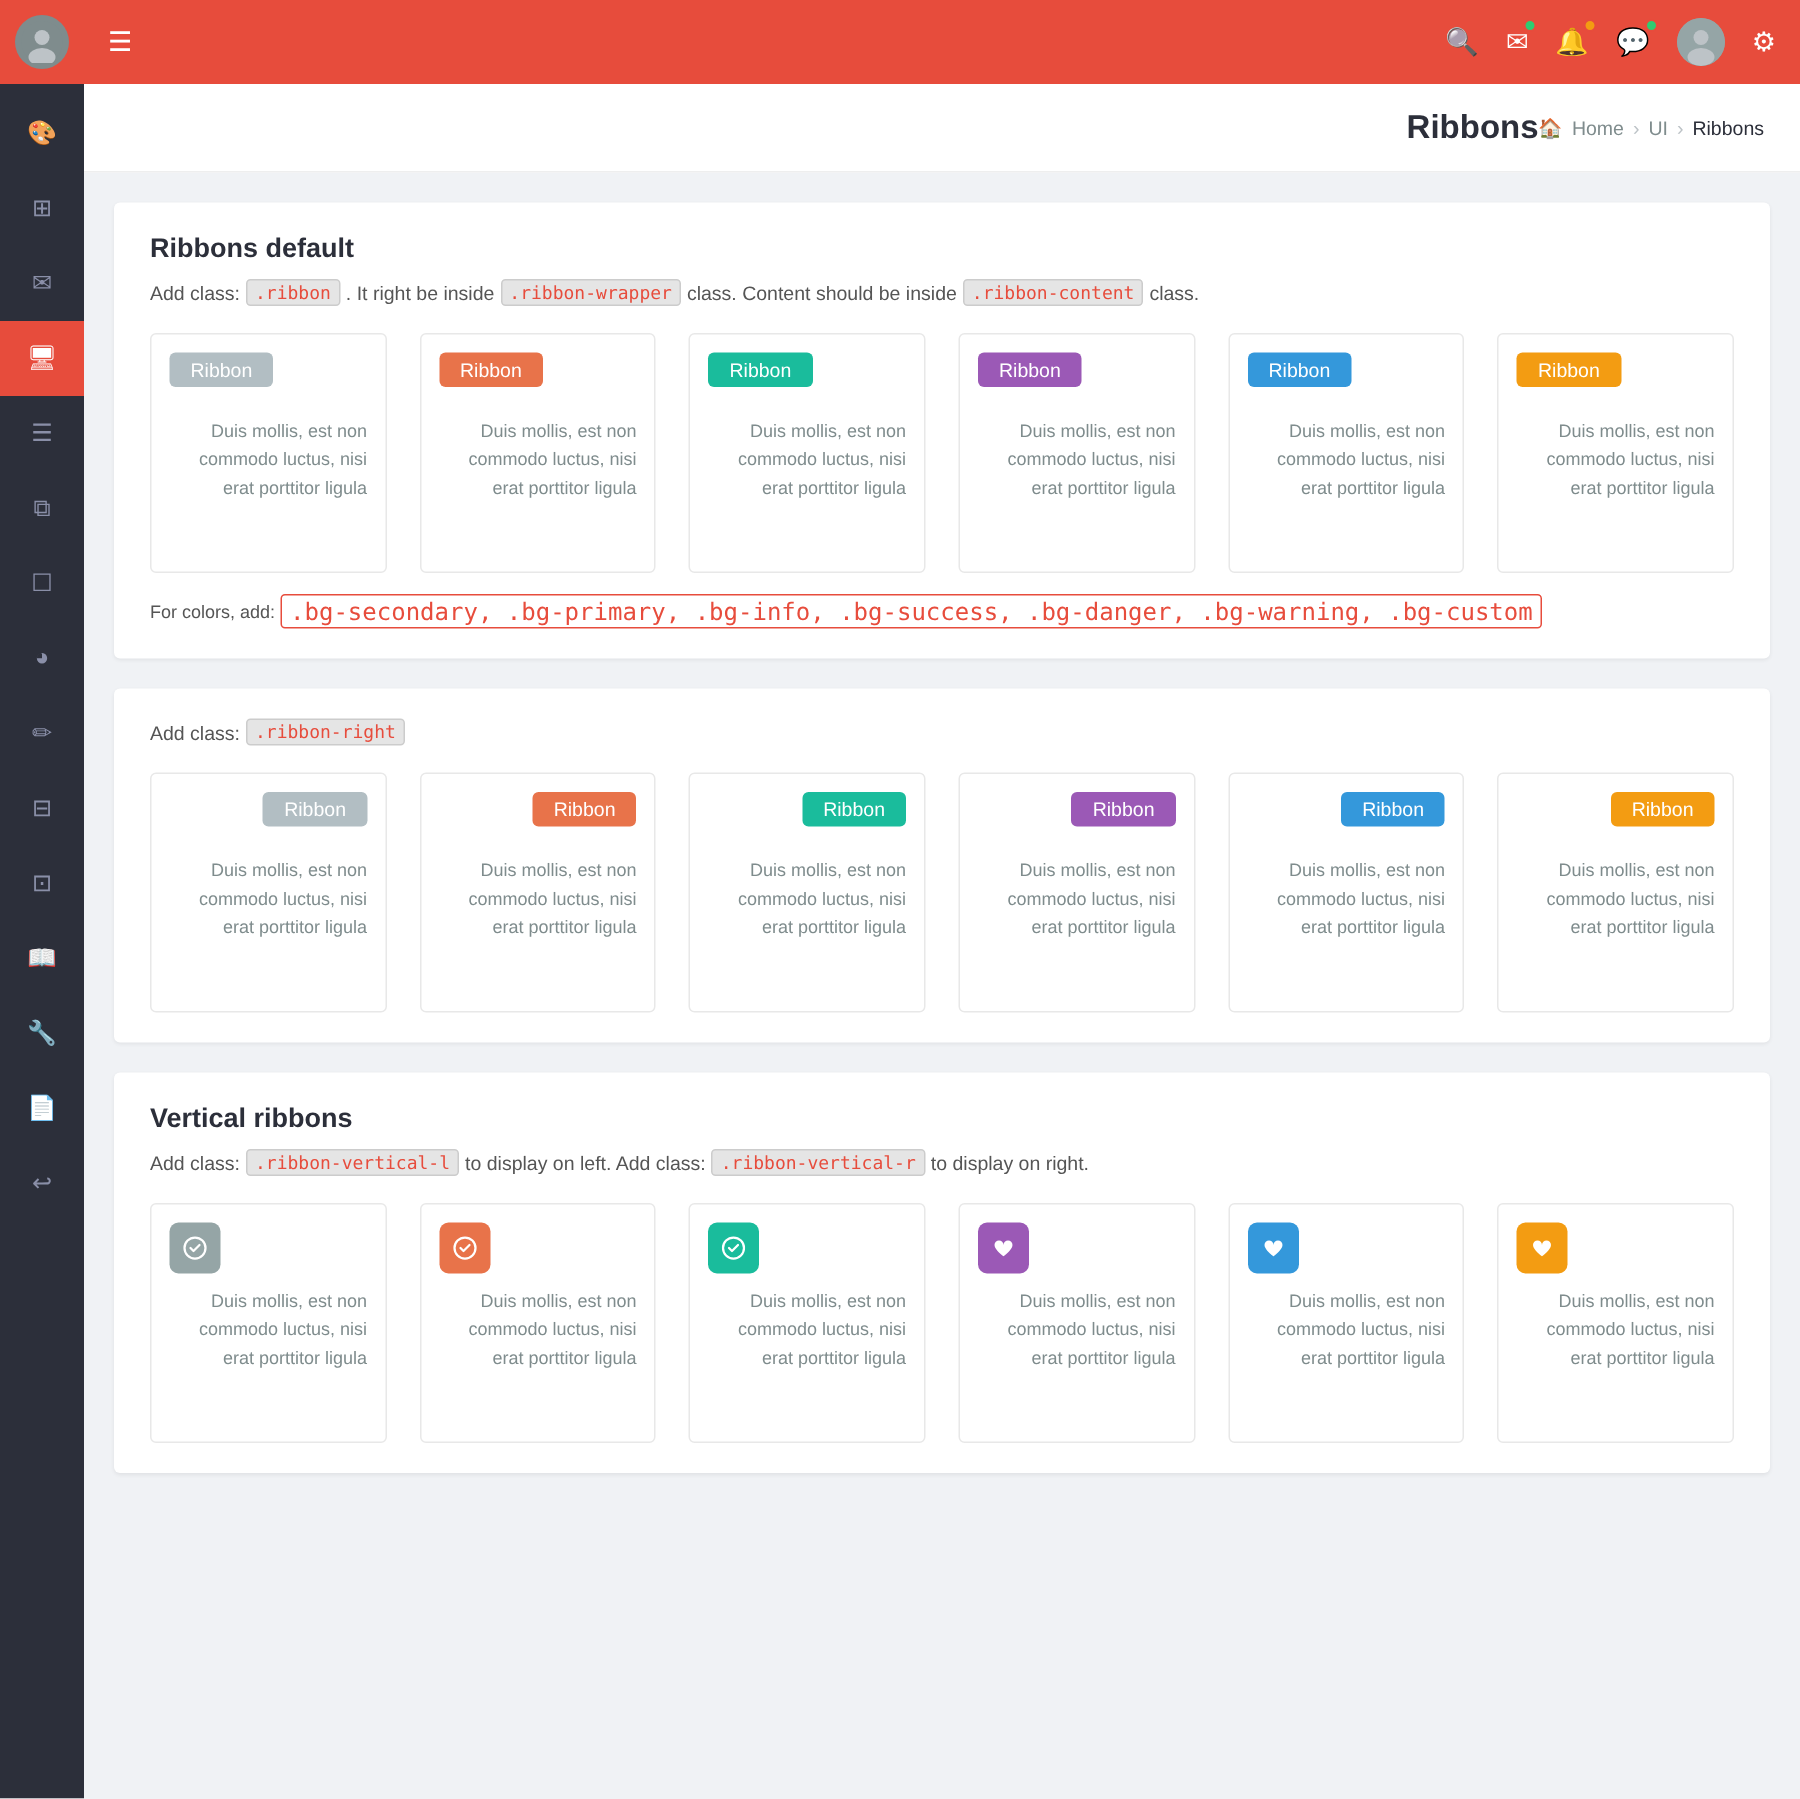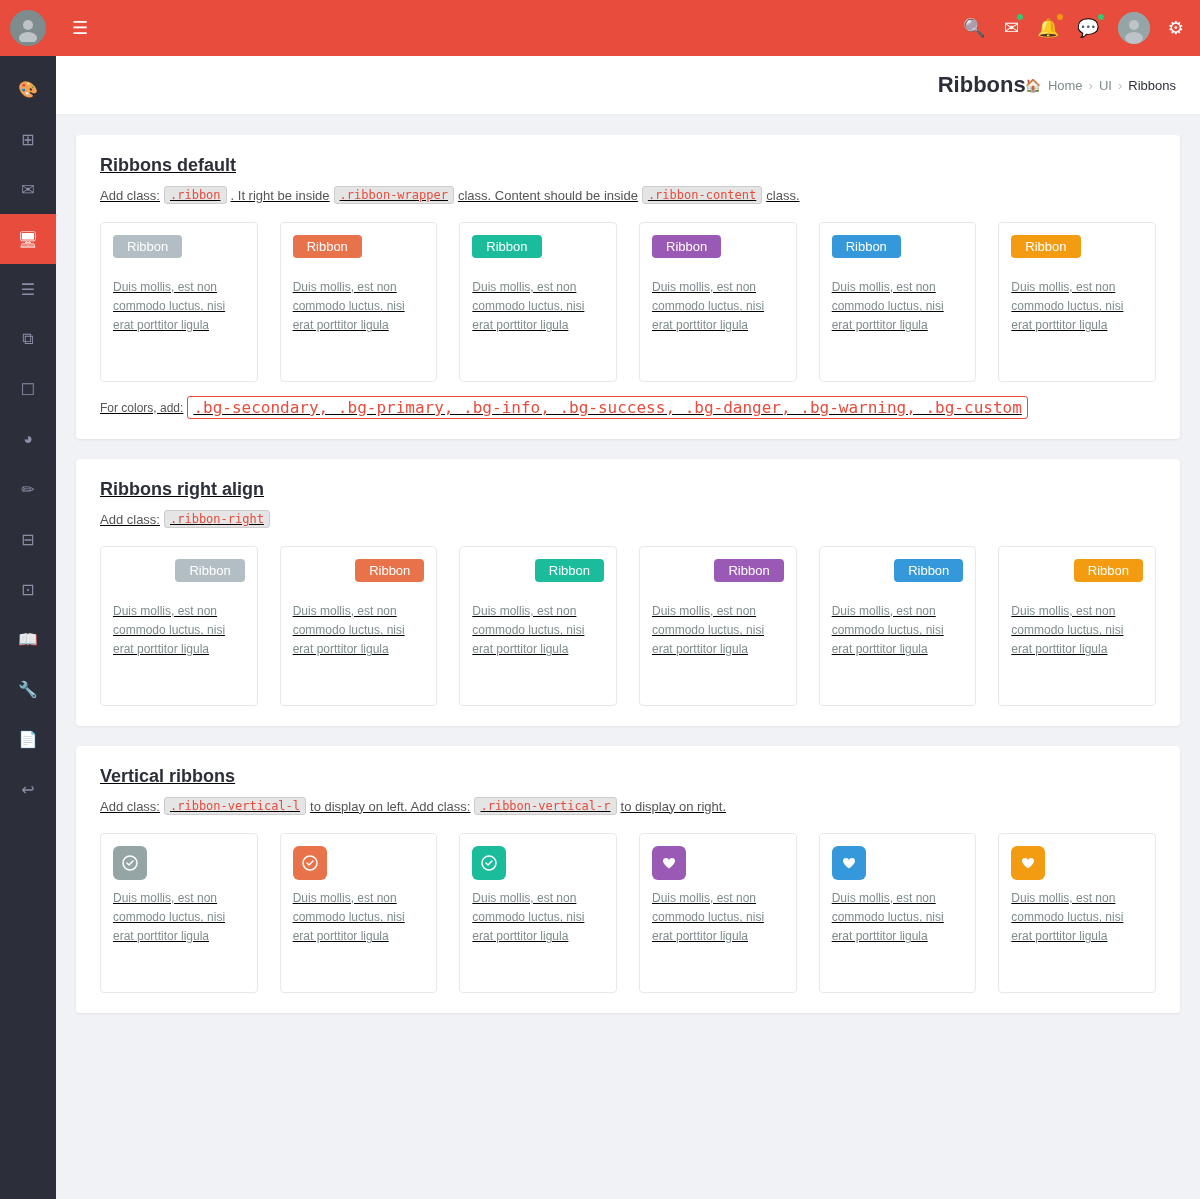--- a/index.html
+++ b/index.html
@@ -149,21 +149,20 @@
     .breadcrumb-link { color: #7f8c8d; cursor: pointer; }
     .breadcrumb-current { color: #2c2f3a; }
 
     
     .section-card {
       background: #fff;
       margin: 20px 20px 0 20px;
       border-radius: 4px;
       padding: 20px 24px;
       box-shadow: 0 1px 3px rgba(0,0,0,0.07);
-      text-decoration: underline;
     }
     .section-card:last-child { margin-bottom: 16px; }
     .section-title {
       font-size: 18px;
       font-weight: 600;
       color: #2c2f3a;
       margin-bottom: 10px;
     }
     .section-desc {
       font-size: 13px;
@@ -201,20 +200,21 @@
       font-size: 16px;
       color: #e74c3c;
     }
 
     
     .ribbon-grid {
       display: grid;
       grid-template-columns: repeat(6, 1fr);
       gap: 22px;
       margin-top: 4px;
+      text-align: right;
     }
     .ribbon-card {
       border: 1px solid #e8e8e8;
       border-radius: 4px;
       position: relative;
       overflow: hidden;
       padding: 0;
       background: #fff;
       min-height: 160px;
     }
@@ -457,21 +457,20 @@
         </div>
       </div>
 
       <div class="desc-note">
         <span>For colors, add:</span>
         <span class="code-tag-pink">.bg-secondary, .bg-primary, .bg-info, .bg-success, .bg-danger, .bg-warning, .bg-custom</span>
       </div>
     </div>
 
     <div class="section-card">
-      <h2 class="section-title">Ribbons right align</h2>
       <div class="section-desc">
         <span>Add class:</span>
         <span class="code-tag">.ribbon-right</span>
       </div>
 
       <div class="ribbon-grid">
         <div class="ribbon-card">
           <span class="ribbon-badge-right default">Ribbon</span>
           <div class="ribbon-body right-align">Duis mollis, est non commodo luctus, nisi erat porttitor ligula</div>
         </div>

